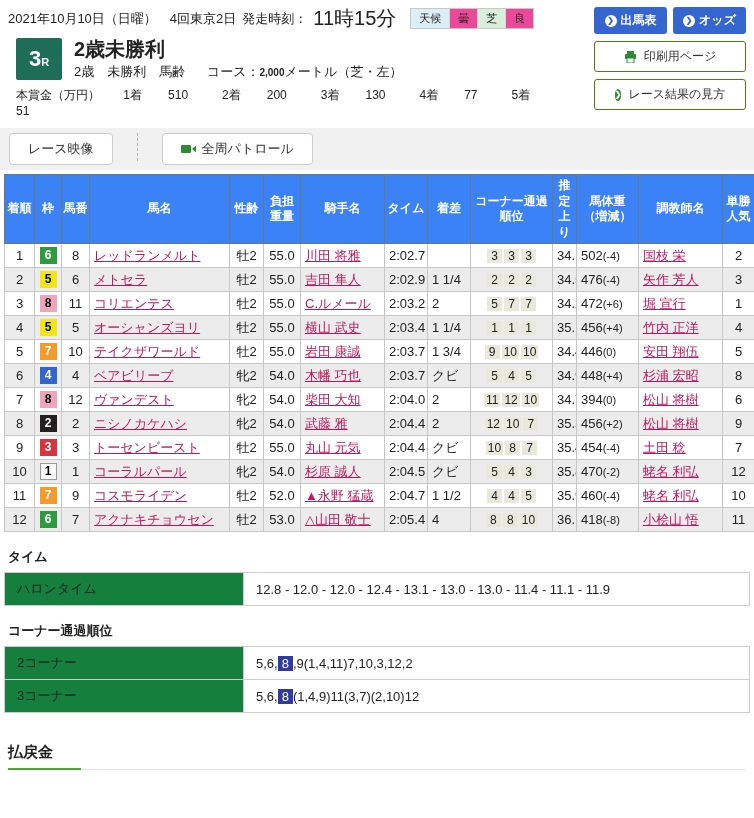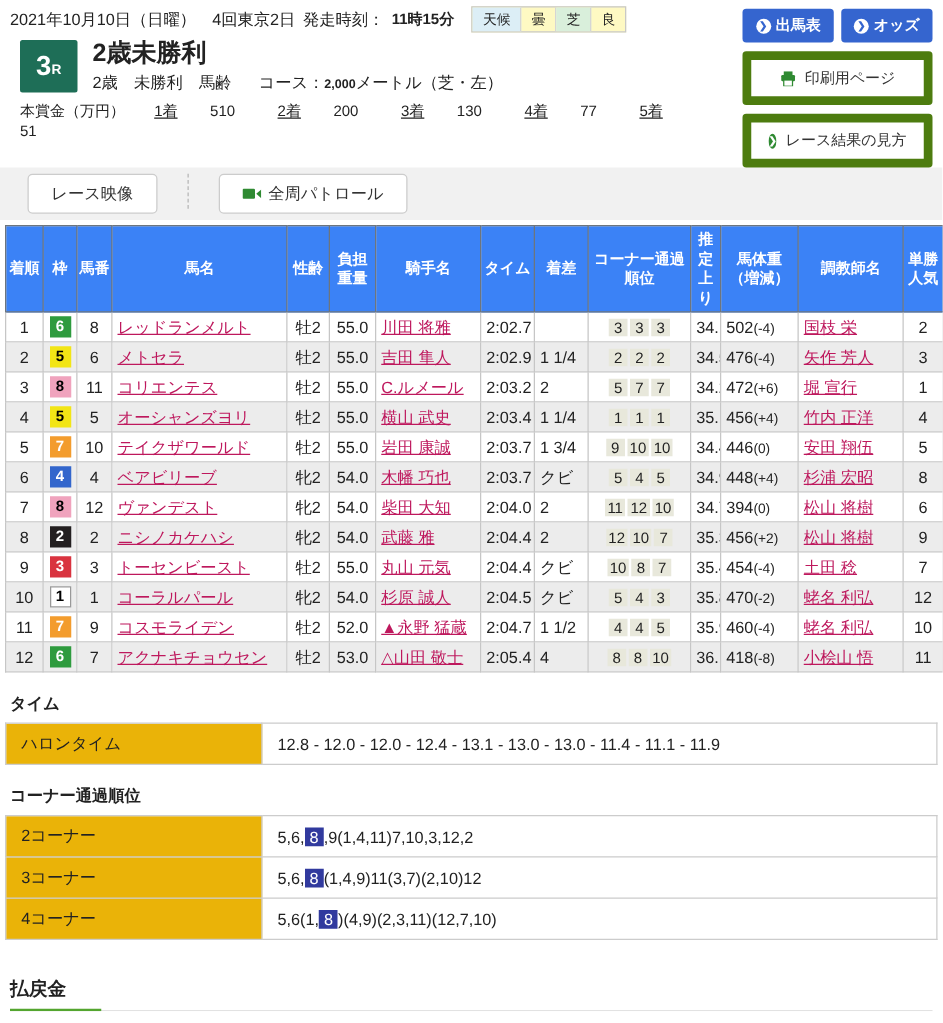--- a/index.html
+++ b/index.html
@@ -7,64 +7,64 @@
   body {
     width:754px; background:#fff; color:#222;
     font-family:"Liberation Sans","DejaVu Sans",sans-serif; font-size:13px;
   }
   a { color:#be185d; text-decoration:underline; cursor:pointer; }
 
   
   .topbar { display:flex; justify-content:space-between; padding:5px 8px 0 8px; }
   .top-left { flex:1; }
   .date-line { display:flex; align-items:center; gap:6px; font-size:13px; }
-  .start-time { font-size:12px; font-weight:bold; }
-  .weather-box { display:flex; border:1px solid #c8c8c8; margin-left:8px; font-size:11px; background:#fef9c3; }
+  .start-time { font-size:20px; font-weight:normal; }
+  .weather-box { display:flex; border:1px solid #c8c8c8; margin-left:8px; font-size:11px; background:#ec4899; }
   .weather-box span { padding:2px 8px; border-right:1px solid #d5d5d5; white-space:nowrap; }
   .weather-box span:last-child { border-right:none; }
   .wx-label { background:#dceef6; }
   .turf-label { background:#d9efdb; }
 
   .top-right { width:152px; display:flex; flex-direction:column; gap:7px; margin-top:2px; }
   .blue-row { display:flex; gap:6px; }
   .btn-blue {
     flex:1; background:#3565cf; color:#fff; font-weight:bold; font-size:12px;
     border:none; border-radius:3px; padding:5px 4px; display:flex; align-items:center;
     justify-content:center; gap:4px; cursor:pointer; white-space:nowrap;
   }
   .circ-w { display:inline-block; width:12px; height:12px; line-height:12px; border-radius:50%;
     background:#fff; color:#3565cf; font-size:8px; font-weight:bold; text-align:center; }
   .circ-g { display:inline-block; width:12px; height:12px; line-height:12px; border-radius:50%;
     background:#2f8a32; color:#fff; font-size:8px; font-weight:bold; text-align:center; }
   .btn-outline {
-    background:#fff; border:7px solid #4d7c0f; border-radius:3px; font-size:12px; color:#333;
+    background:#fff; border:1px solid #4d7c0f; border-radius:3px; font-size:12px; color:#333;
     padding:6px 20px; display:flex; align-items:center; justify-content:center; gap:7px; cursor:pointer;
     white-space:nowrap;
   }
   .printer-icon svg { display:block; }
 
   
   .race-head { display:flex; align-items:flex-start; gap:12px; padding:6px 8px 2px 8px; }
   .race-num {
     min-width:46px; height:42px; background:#1e6e57; color:#fff; border-radius:2px;
     display:flex; align-items:center; justify-content:center; font-weight:bold;
   }
   .race-num .n { font-size:22px; }
   .race-num .r { font-size:11px; margin-top:6px; }
   .race-title { font-size:20px; font-weight:bold; line-height:1.1; }
   .race-cond { font-size:13px; margin-top:3px; color:#222; }
   .race-cond .course-val { font-size:10px; font-weight:bold; }
   .prize-line { padding:4px 8px 10px 8px; font-size:12px; color:#222; }
   .prize-line .plbl { margin-right:20px; }
   .prize-item { margin-right:0; }
-  .prize-item .place { margin-right:26px;text-decoration:underline; }
+  .prize-item .place { margin-right:26px; }
   .prize-item .amt { margin-right:34px; }
 
   
-  .video-row { background:#f1f1f1; padding:5px 22px; display:flex; align-items:flex-start; gap:24px; }
+  .video-row { background:#f1f1f1; padding:5px 9px; display:flex; align-items:flex-start; gap:24px; }
   .btn-white {
     background:#fff; border:1px solid #ccc; border-radius:4px; padding:6px 18px;
     font-size:13px; color:#333; cursor:pointer; display:flex; align-items:center; gap:6px;
   }
   .btn-play {
     background:#3f8d1a; border:1px solid #3f8d1a; color:#fff; font-weight:bold;
     border-radius:4px; width:180px; justify-content:center; display:flex; align-items:center;
     gap:6px; padding:7px 0; font-size:13px; cursor:pointer;
   }
   .vdiv { border-left:1px dashed #b5b5b5; height:28px; }
@@ -94,21 +94,21 @@
   .waku-7 { background:#f39c2d; color:#fff; }
   .waku-8 { background:#f0a3bd; color:#000; }
   .corner-chip { background:#e8e8db; display:inline-block; min-width:15px; padding:0 2px;
     margin:0 1px; font-size:12px; }
   .hw-diff { font-size:11px; }
 
   
   .sec-title { font-weight:bold; font-size:13px; margin:16px 8px 6px 8px; }
   .kv-table { width:746px; margin:0 4px; }
   .kv-table td { border:1px solid #ccc; padding:7px 12px; background:#fff; font-size:13px; }
-  .kv-table td.lbl { width:205px; background:#eab308; }
+  .kv-table td.lbl { width:239px; background:#15803d; }
   .hl8 { background:#313a9e; color:#fff; padding:0 4px; }
 
   
   .payout-head { margin:30px 8px 0 8px; border-bottom:1px solid #e2e2e2; }
   .payout-title { display:inline-block; font-size:15px; font-weight:bold;
     border-bottom:2px solid #53a52f; padding:0 28px 6px 0; margin-bottom:-1px; }
 </style>
 </head>
 <body>
 
@@ -435,22 +435,18 @@
 <table class="kv-table">
   <tbody id="corner-body">
       <tr>
         <td class="lbl">2コーナー</td>
         <td><span>5,6,</span><span class="hl8">8</span><span>,9(1,4,11)7,10,3,12,2</span></td>
       </tr>
       <tr>
         <td class="lbl">3コーナー</td>
         <td><span>5,6,</span><span class="hl8">8</span><span>(1,4,9)11(3,7)(2,10)12</span></td>
       </tr>
-      <tr>
-        <td class="lbl">4コーナー</td>
-        <td><span>5,6(1,</span><span class="hl8">8</span><span>)(4,9)(2,3,11)(12,7,10)</span></td>
-      </tr>
     </tbody>
 </table>
 
 <div class="payout-head">
   <span class="payout-title">払戻金</span>
 </div>
 
 </body></html>

